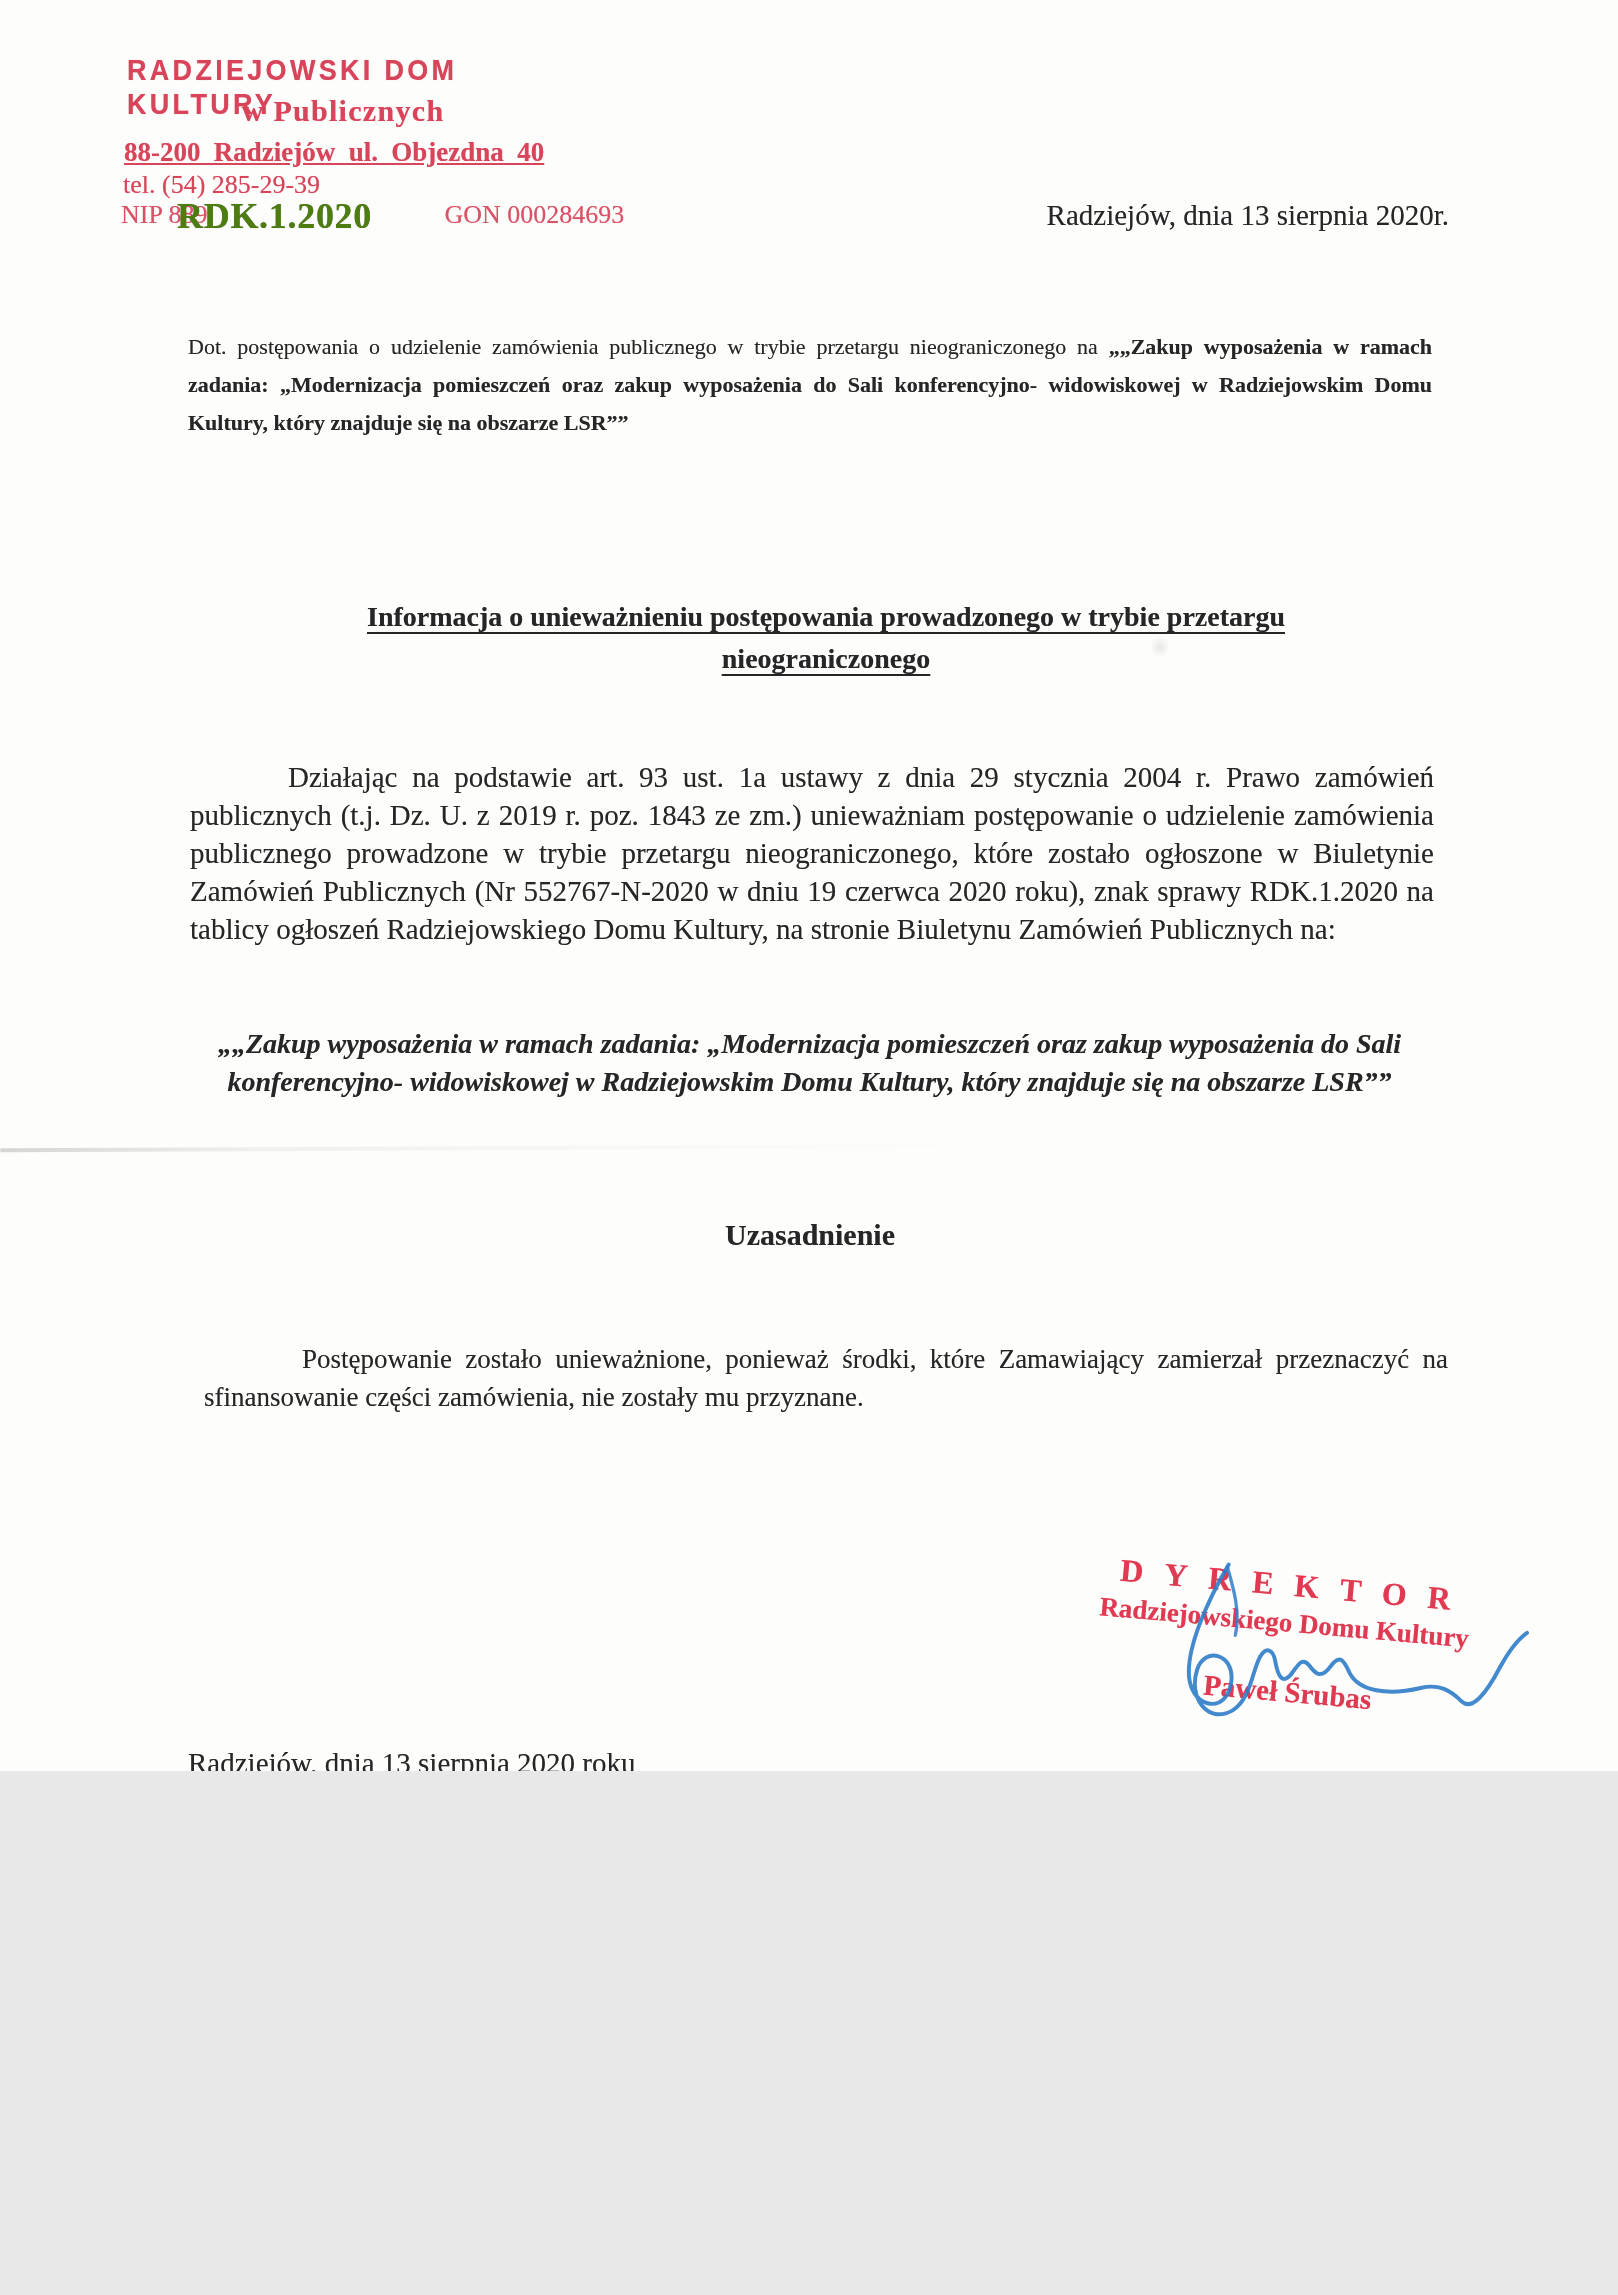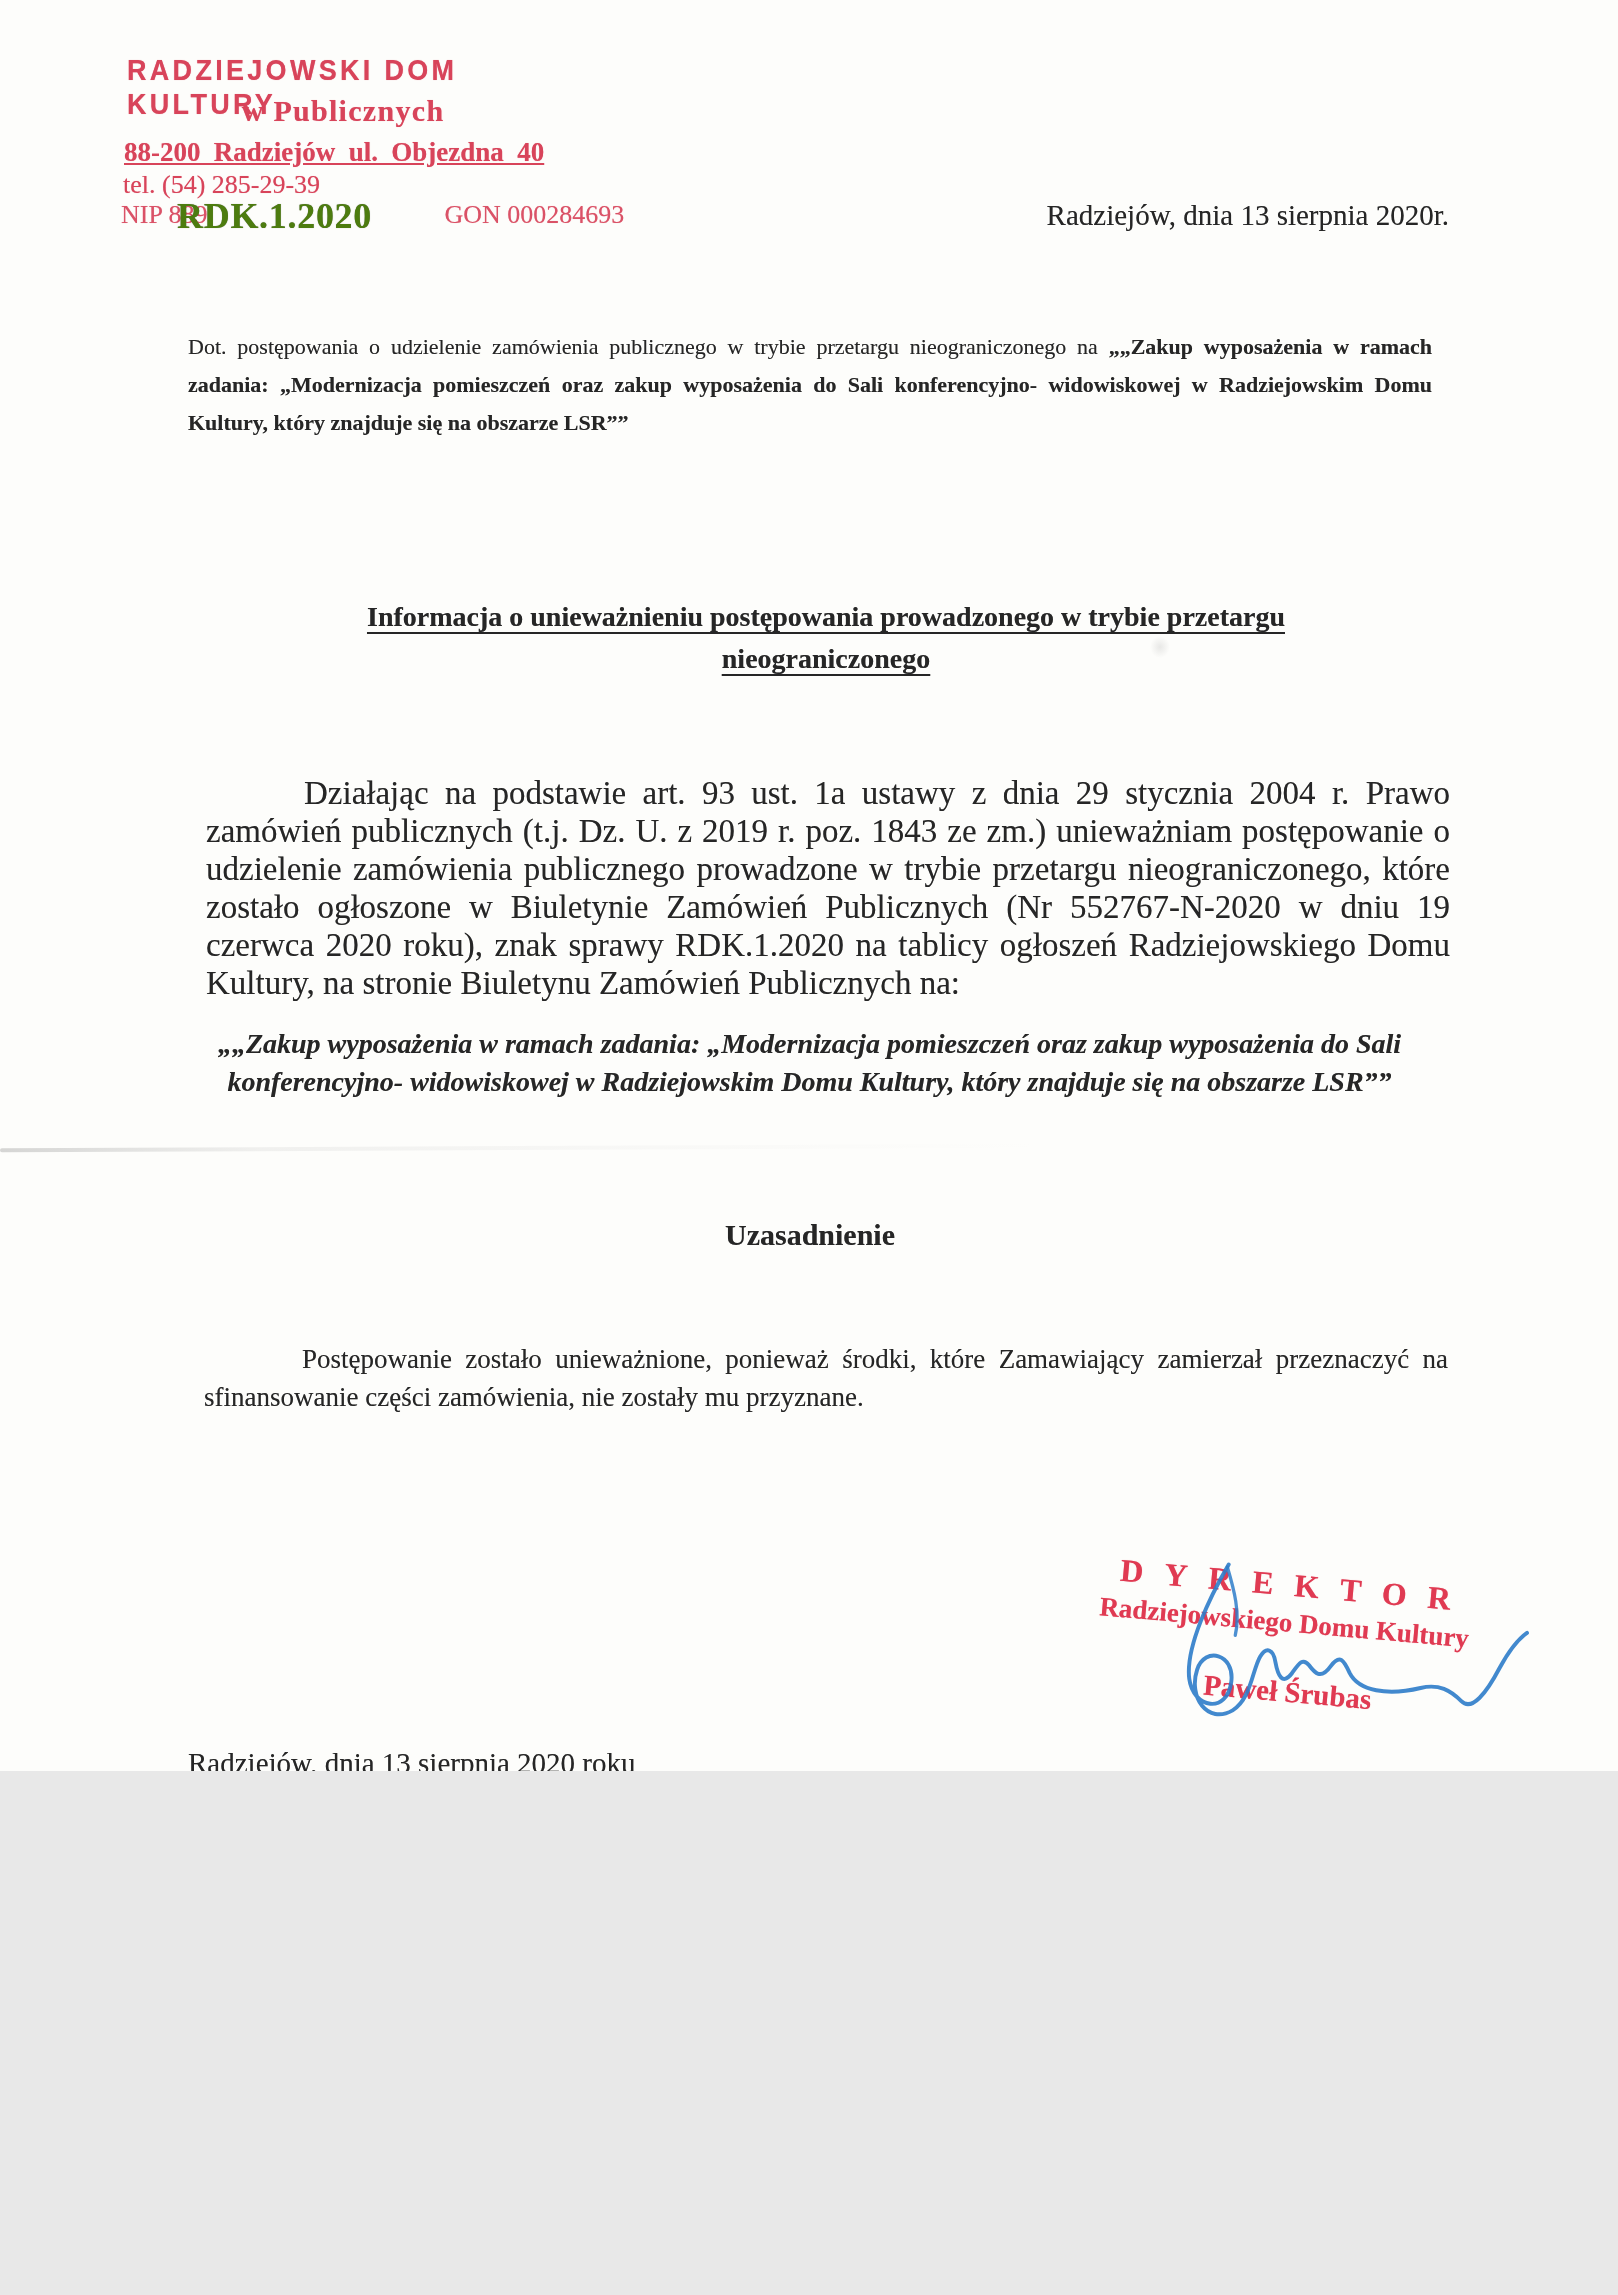--- a/index.html
+++ b/index.html
@@ -74,22 +74,22 @@
     text-align: center; font-size: 28px; font-weight: 700; line-height: 42px;
     text-shadow: 0 0 0.4px rgba(40,40,40,0.45);
   }
   .doc-title .u {
     text-decoration: underline;
     text-decoration-thickness: 2px;
     text-underline-offset: 6px;
   }
 
   .body-par {
-    position: absolute; top: 756px; margin: 18px;
-    font-size: 33px; line-height: 38px; text-align: justify;
+    position: absolute; top: 756px; margin: 2px;
+    font-size: 29px; line-height: 38px; text-align: justify;
     text-indent: 98px;
     text-shadow: 0 0 0.4px rgba(40,40,40,0.4);
   }
 
   .quoted {
     position: absolute; left: 198px; top: 1025px; width: 1223px;
     text-align: center; font-size: 28px; font-weight: 700; font-style: italic;
     line-height: 38px;
     text-shadow: 0 0 0.4px rgba(40,40,40,0.4);
   }

